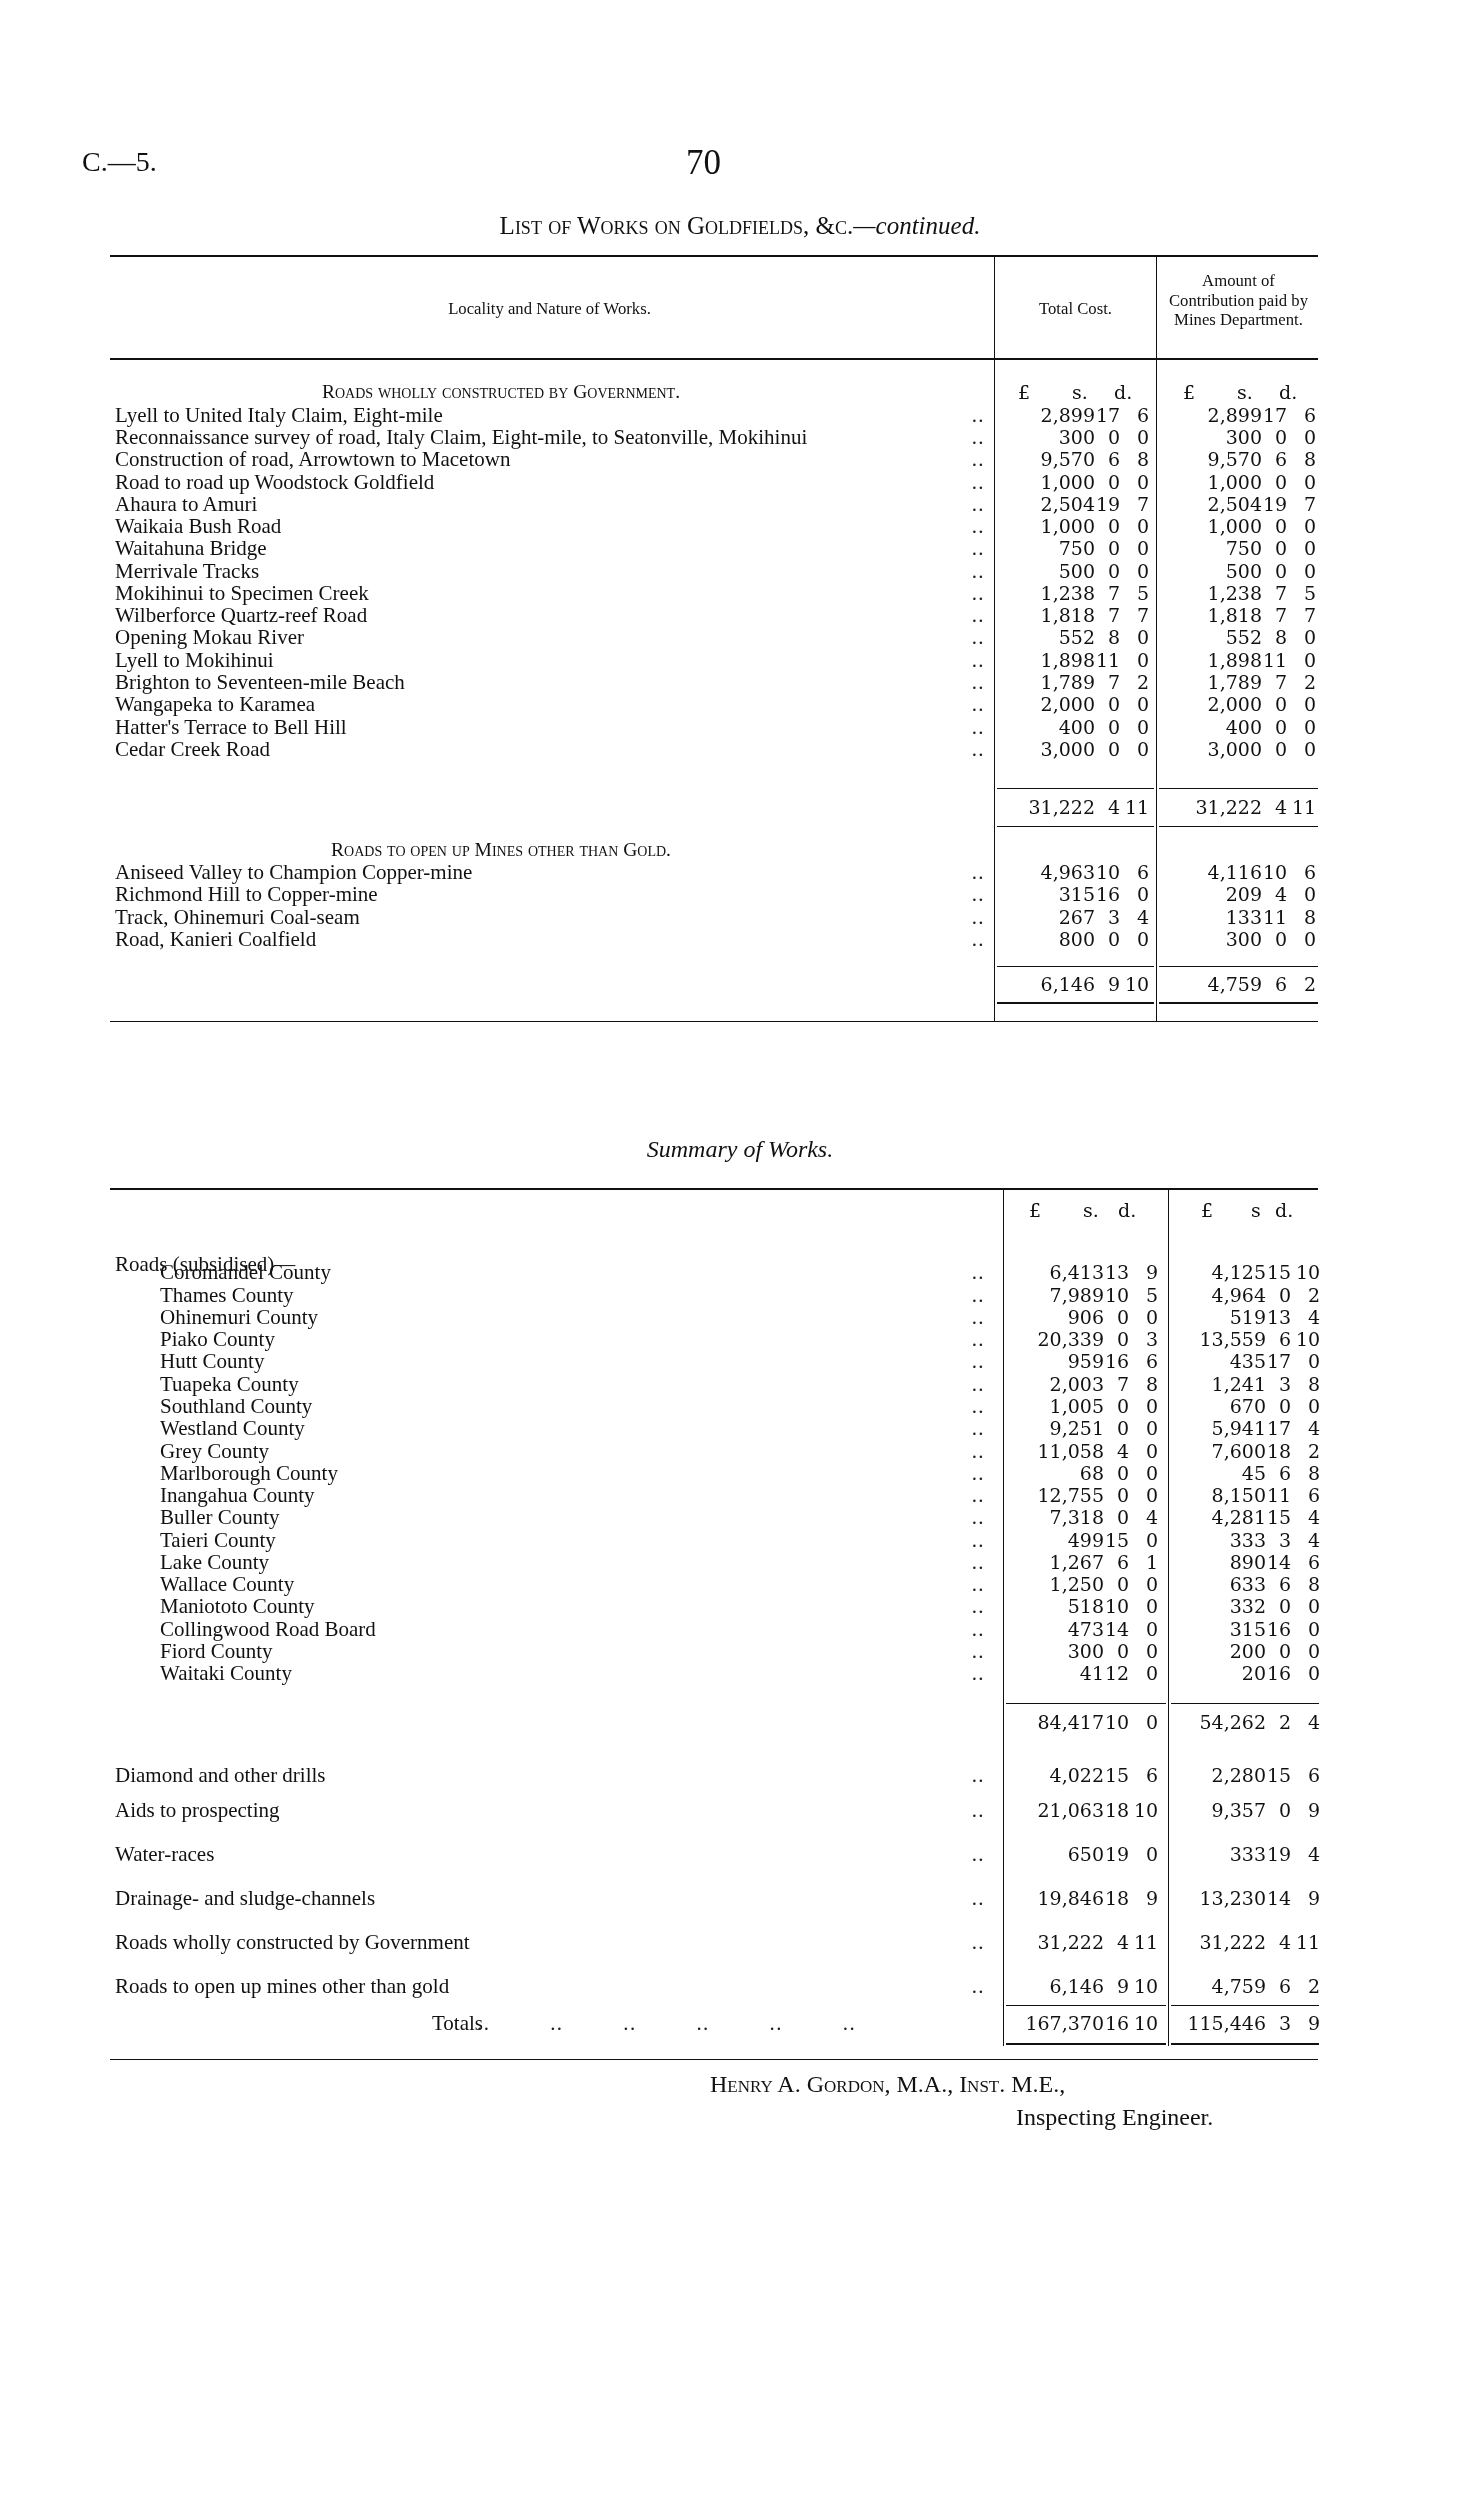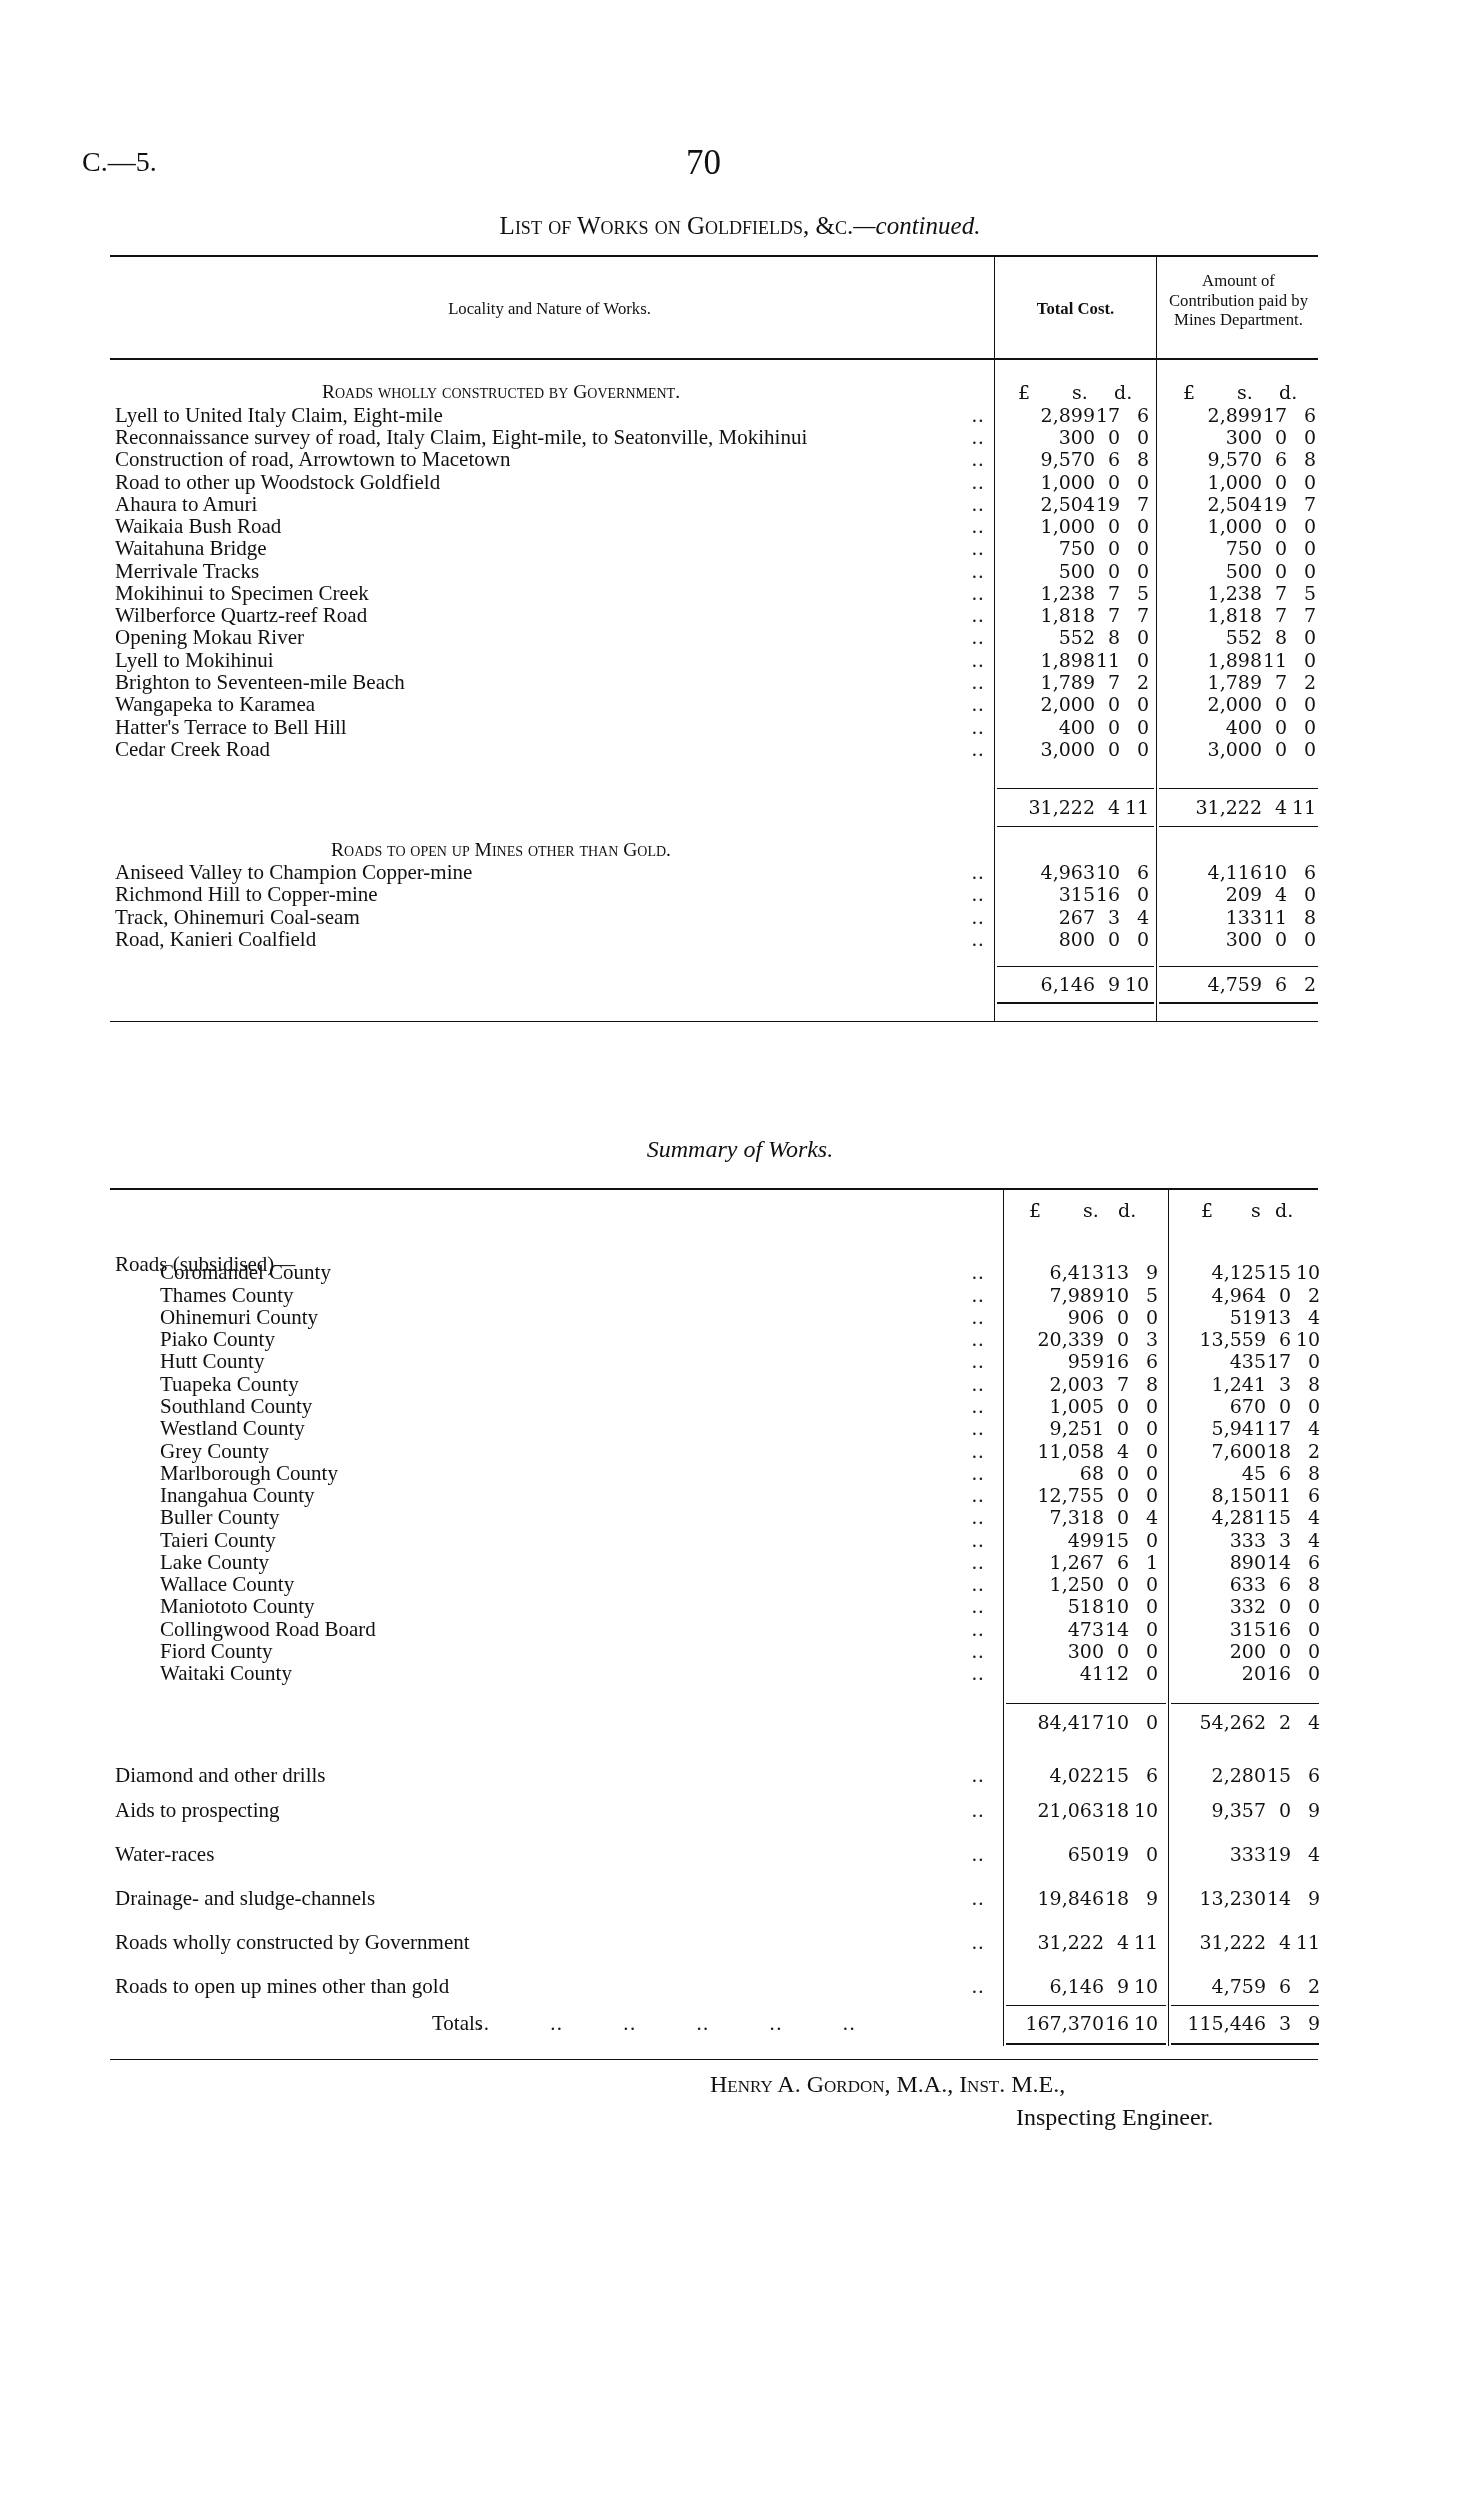--- a/index.html
+++ b/index.html
@@ -46,21 +46,21 @@
 <div class="abs doc-title">
   <span class="sc">List of Works on Goldfields, &amp;c.</span><span class="it">—continued.</span>
 </div>
 
 <div class="hline" style="left:110px;width:1208px;top:255px;"></div>
 <div class="hline" style="left:110px;width:1208px;top:358px;"></div>
 <div class="vline" style="left:994px;top:256px;height:766px;"></div>
 <div class="vline" style="left:1156px;top:256px;height:766px;"></div>
 
 <div class="hdr" style="left:306px;width:487px;top:299px;">Locality and Nature of Works.</div>
-<div class="hdr" style="left:997px;width:157px;top:299px;font-weight:bold;">Total Cost.</div>
+<div class="hdr" style="left:997px;width:157px;top:299px;">Total Cost.</div>
 <div class="hdr" style="left:1162px;width:153px;top:271px;">Amount of Contribution paid by Mines Department.</div>
 
 <div class="section-head" style="top:381px;">Roads wholly constructed by Government.</div>
 <div class="units" style="left:1018px;top:381px;width:139px;">
   <span style="position:absolute;left:0;">£</span>
   <span style="position:absolute;left:54px;">s.</span>
   <span style="position:absolute;left:96px;">d.</span>
 </div>
 <div class="units" style="left:1183px;top:381px;width:139px;">
   <span style="position:absolute;left:0;">£</span>
@@ -105,21 +105,21 @@
         <span class="s">6</span>
         <span class="d">8</span>
       </span>
       <span class="money m2">
         <span class="l">9,570</span>
         <span class="s">6</span>
         <span class="d">8</span>
       </span>
     </div>
     <div class="row" style="top:471px;">
-      <span class="lbl">Road to other up Woodstock Goldfield</span>
+      <span class="lbl">Road to road up Woodstock Goldfield</span>
       <span class="dots">..</span>
       <span class="money m1">
         <span class="l">1,000</span>
         <span class="s">0</span>
         <span class="d">0</span>
       </span>
       <span class="money m2">
         <span class="l">1,000</span>
         <span class="s">0</span>
         <span class="d">0</span>

